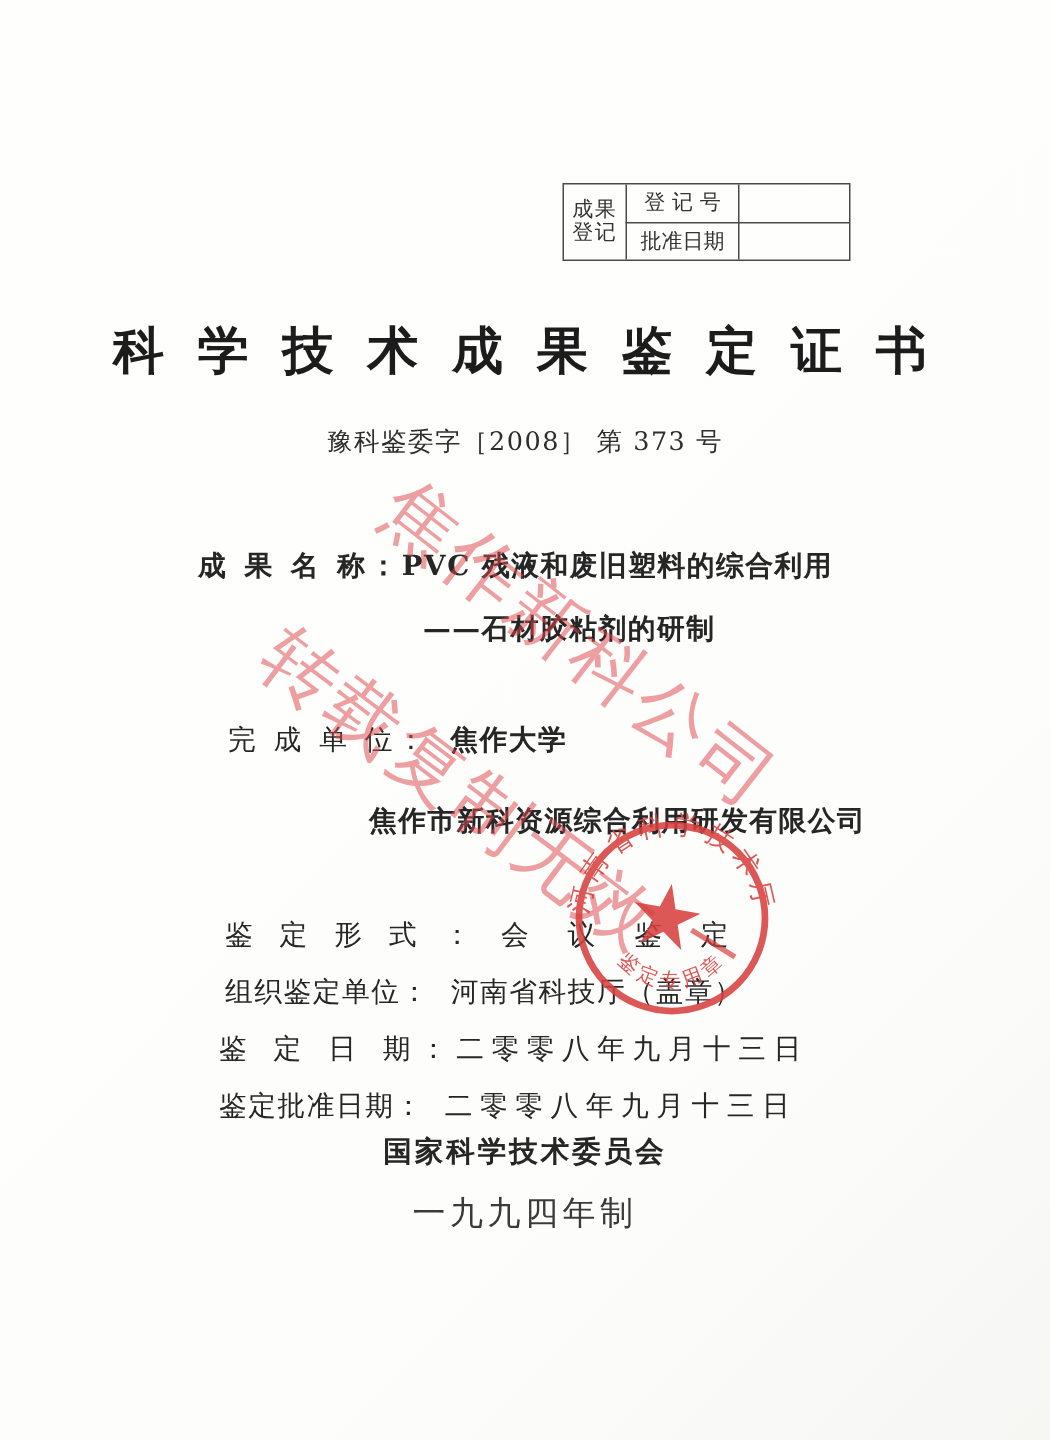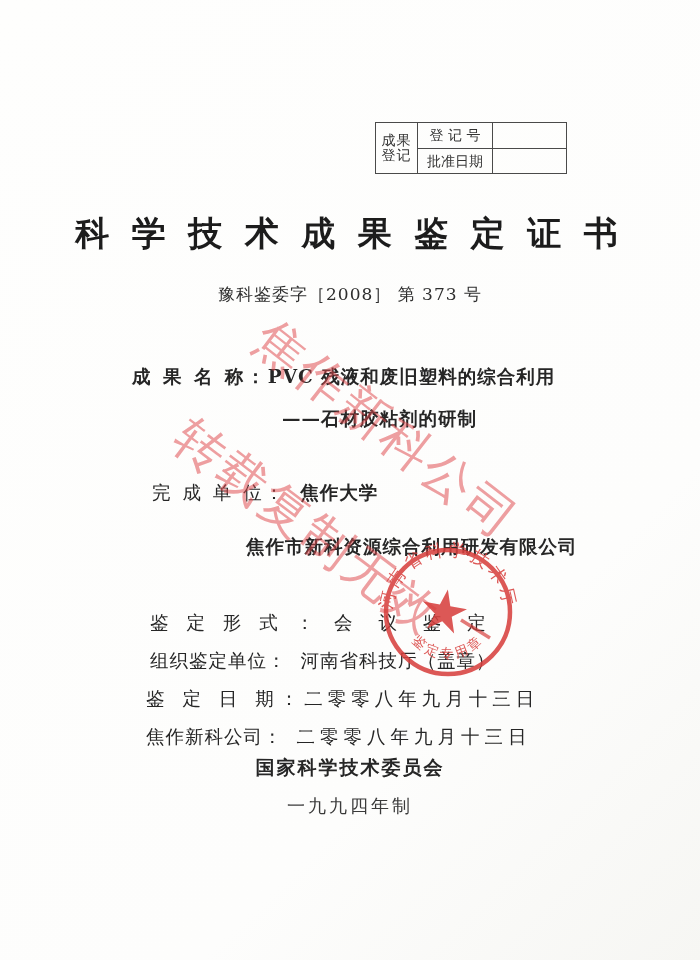--- a/index.html
+++ b/index.html
@@ -28,21 +28,21 @@
   
   .field{font-size:18.5px;white-space:nowrap;}
   .b{font-weight:700;}
   .ls3{letter-spacing:3px;text-align:center;}
   .ls6{letter-spacing:6px;}
   .ls10{letter-spacing:10px;text-align:center;}
   .ls5{letter-spacing:5px;}
   .ls1{letter-spacing:1px;}
   .gap{display:inline-block;width:14px;}
   .footer1{top:755px;font-size:19px;font-weight:700;letter-spacing:2px;}
-  .footer2{top:794px;font-size:18px;letter-spacing:3px;color:#3a3a3a;}
+  .footer2{top:794px;font-size:22px;letter-spacing:3px;color:#3a3a3a;}
   
   .wm{
     font-size:50px;letter-spacing:3px;white-space:nowrap;
     color:rgba(222,70,74,0.52);font-weight:400;
     transform-origin:center center;pointer-events:none;
   }
   .wm1{left:386px;top:430px;transform:translate(-50%,-50%) rotate(38deg);}
   .wm2{left:307px;top:527px;transform:translate(-50%,-50%) rotate(37deg);}
   
   .seal{left:368px;top:532px;width:160px;height:160px;opacity:0.87;pointer-events:none;}
@@ -87,21 +87,21 @@
 
   <div class="abs field" style="left:150px;top:648px;">
     <span class="ls1">组织鉴定单位：</span><span class="gap"></span><span class="ls1">河南省科技厅（盖章）</span>
   </div>
 
   <div class="abs field" style="left:146px;top:686px;">
     <span class="ls6">鉴 定 日 期：</span><span class="ls5">二零零八年九月十三日</span>
   </div>
 
   <div class="abs field" style="left:146px;top:724px;">
-    <span class="ls1">焦作新科公司：</span><span class="gap"></span><span class="ls5">二零零八年九月十三日</span>
+    <span class="ls1">鉴定批准日期：</span><span class="gap"></span><span class="ls5">二零零八年九月十三日</span>
   </div>
 
   <div class="abs centered footer1">国家科学技术委员会</div>
   <div class="abs centered footer2">一九九四年制</div>
 
   <div class="abs wm wm1">焦作新科公司</div>
   <div class="abs wm wm2">转载复制无效</div>
 
   <svg class="abs seal" viewBox="0 0 160 160">
     <circle cx="80" cy="80" r="62" fill="none" stroke="#d8403e" stroke-width="4.5"></circle>

